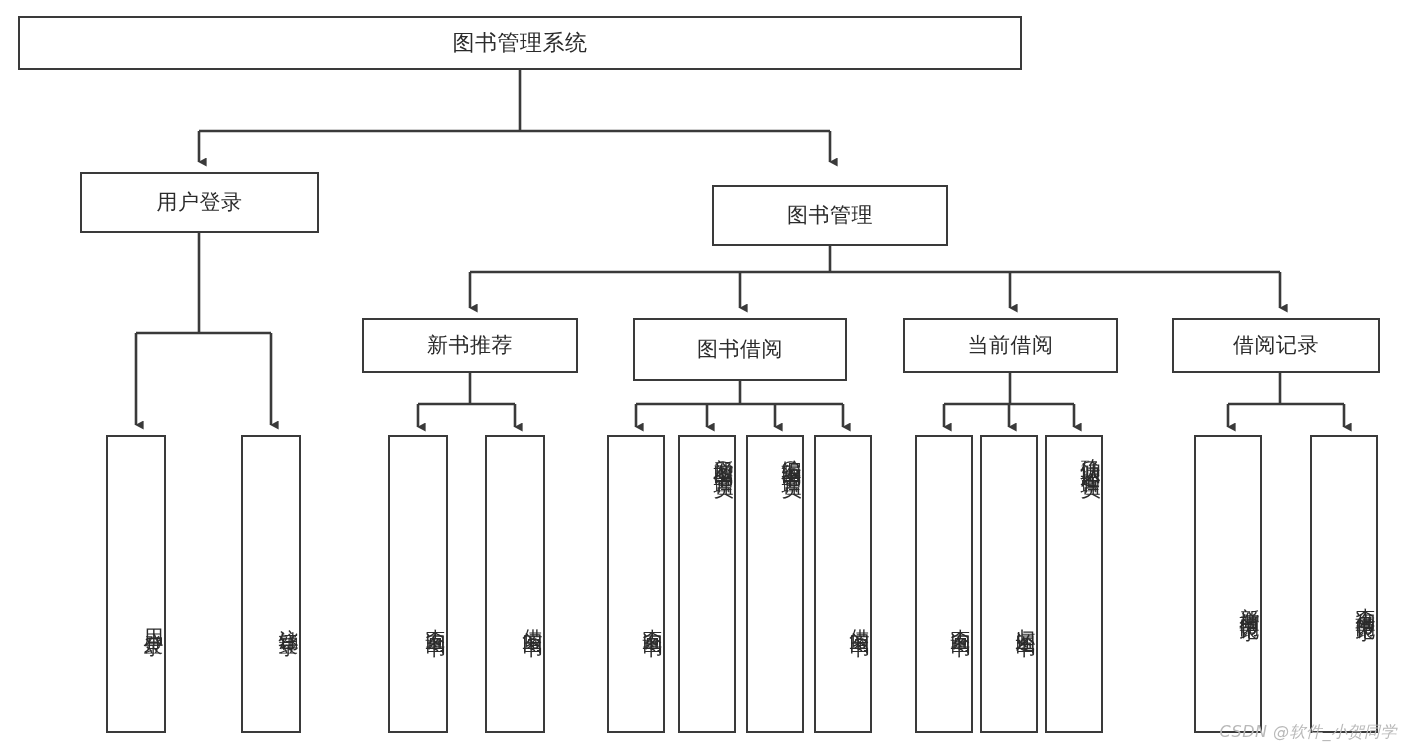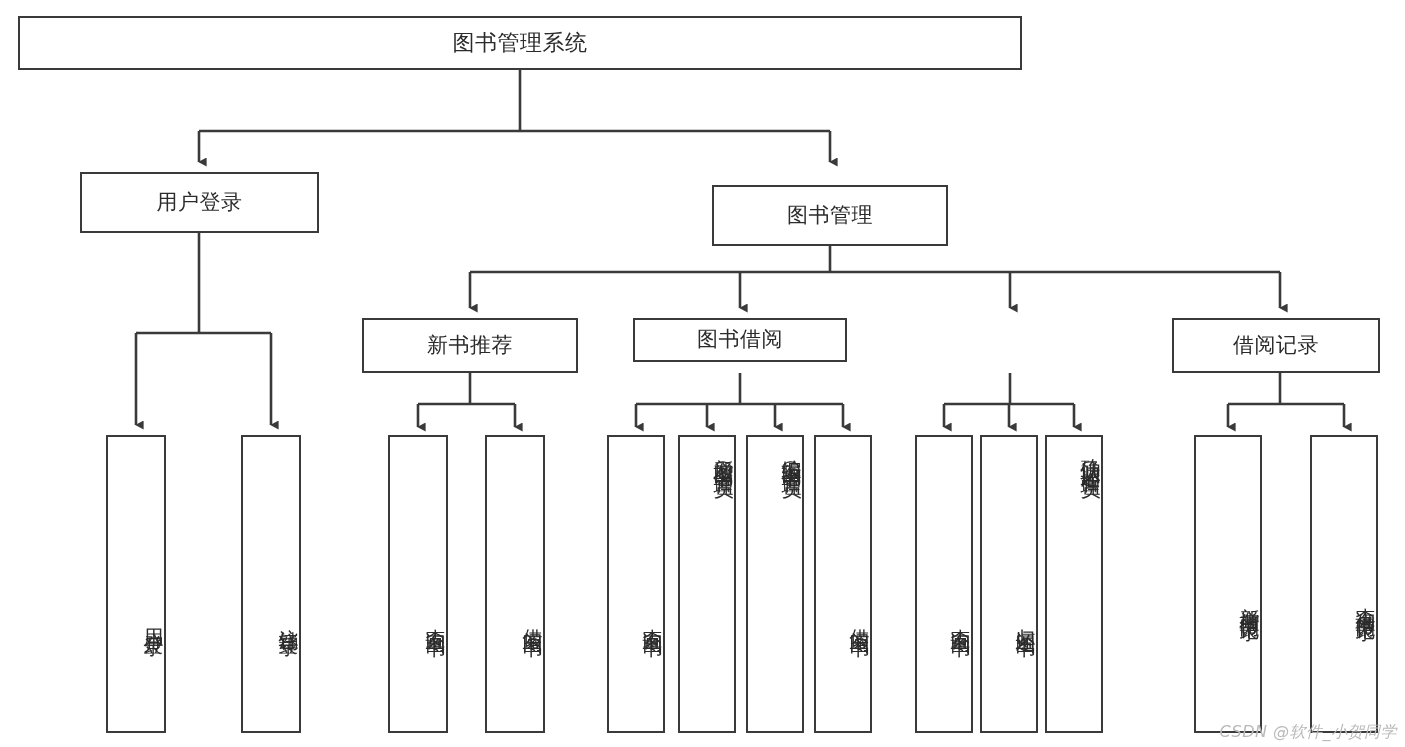--- a/index.html
+++ b/index.html
@@ -141,22 +141,25 @@
   <div class="node node-h" style="left:80px; top:172px; width:239px; height:61px;">
     <span>用户登录</span>
   </div>
   <div class="node node-h" style="left:712px; top:157px; width:236px; height:61px;margin-top:28px;">
     <span>图书管理</span>
   </div>
 
   <div class="node node-h" style="left:362px; top:318px; width:216px; height:55px;">
     <span>新书推荐</span>
   </div>
-  <div class="node node-h" style="left:633px; top:318px; width:214px; height:44px;">
+  <div class="node node-h" style="left:633px; top:318px; width:214px; height:63px;">
     <span>图书借阅</span>
+  </div>
+  <div class="node node-h" style="left:903px; top:318px; width:215px; height:55px;">
+    <span>当前借阅</span>
   </div>
   <div class="node node-h" style="left:1172px; top:318px; width:208px; height:55px;">
     <span>借阅记录</span>
   </div>
 
   <div class="node node-v" style="left:106px; top:435px; width:60px; height:298px; padding-top:70px;">
     <span class="vtext">用户登录</span>
   </div>
   <div class="node node-v" style="left:241px; top:435px; width:60px; height:298px; padding-top:70px;">
     <span class="vtext">注销登录</span>

